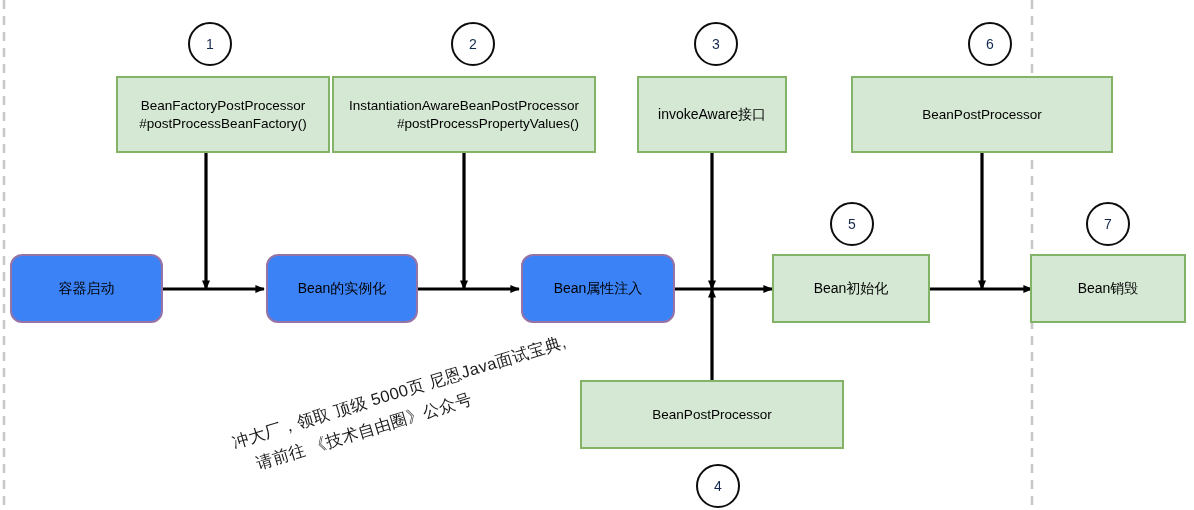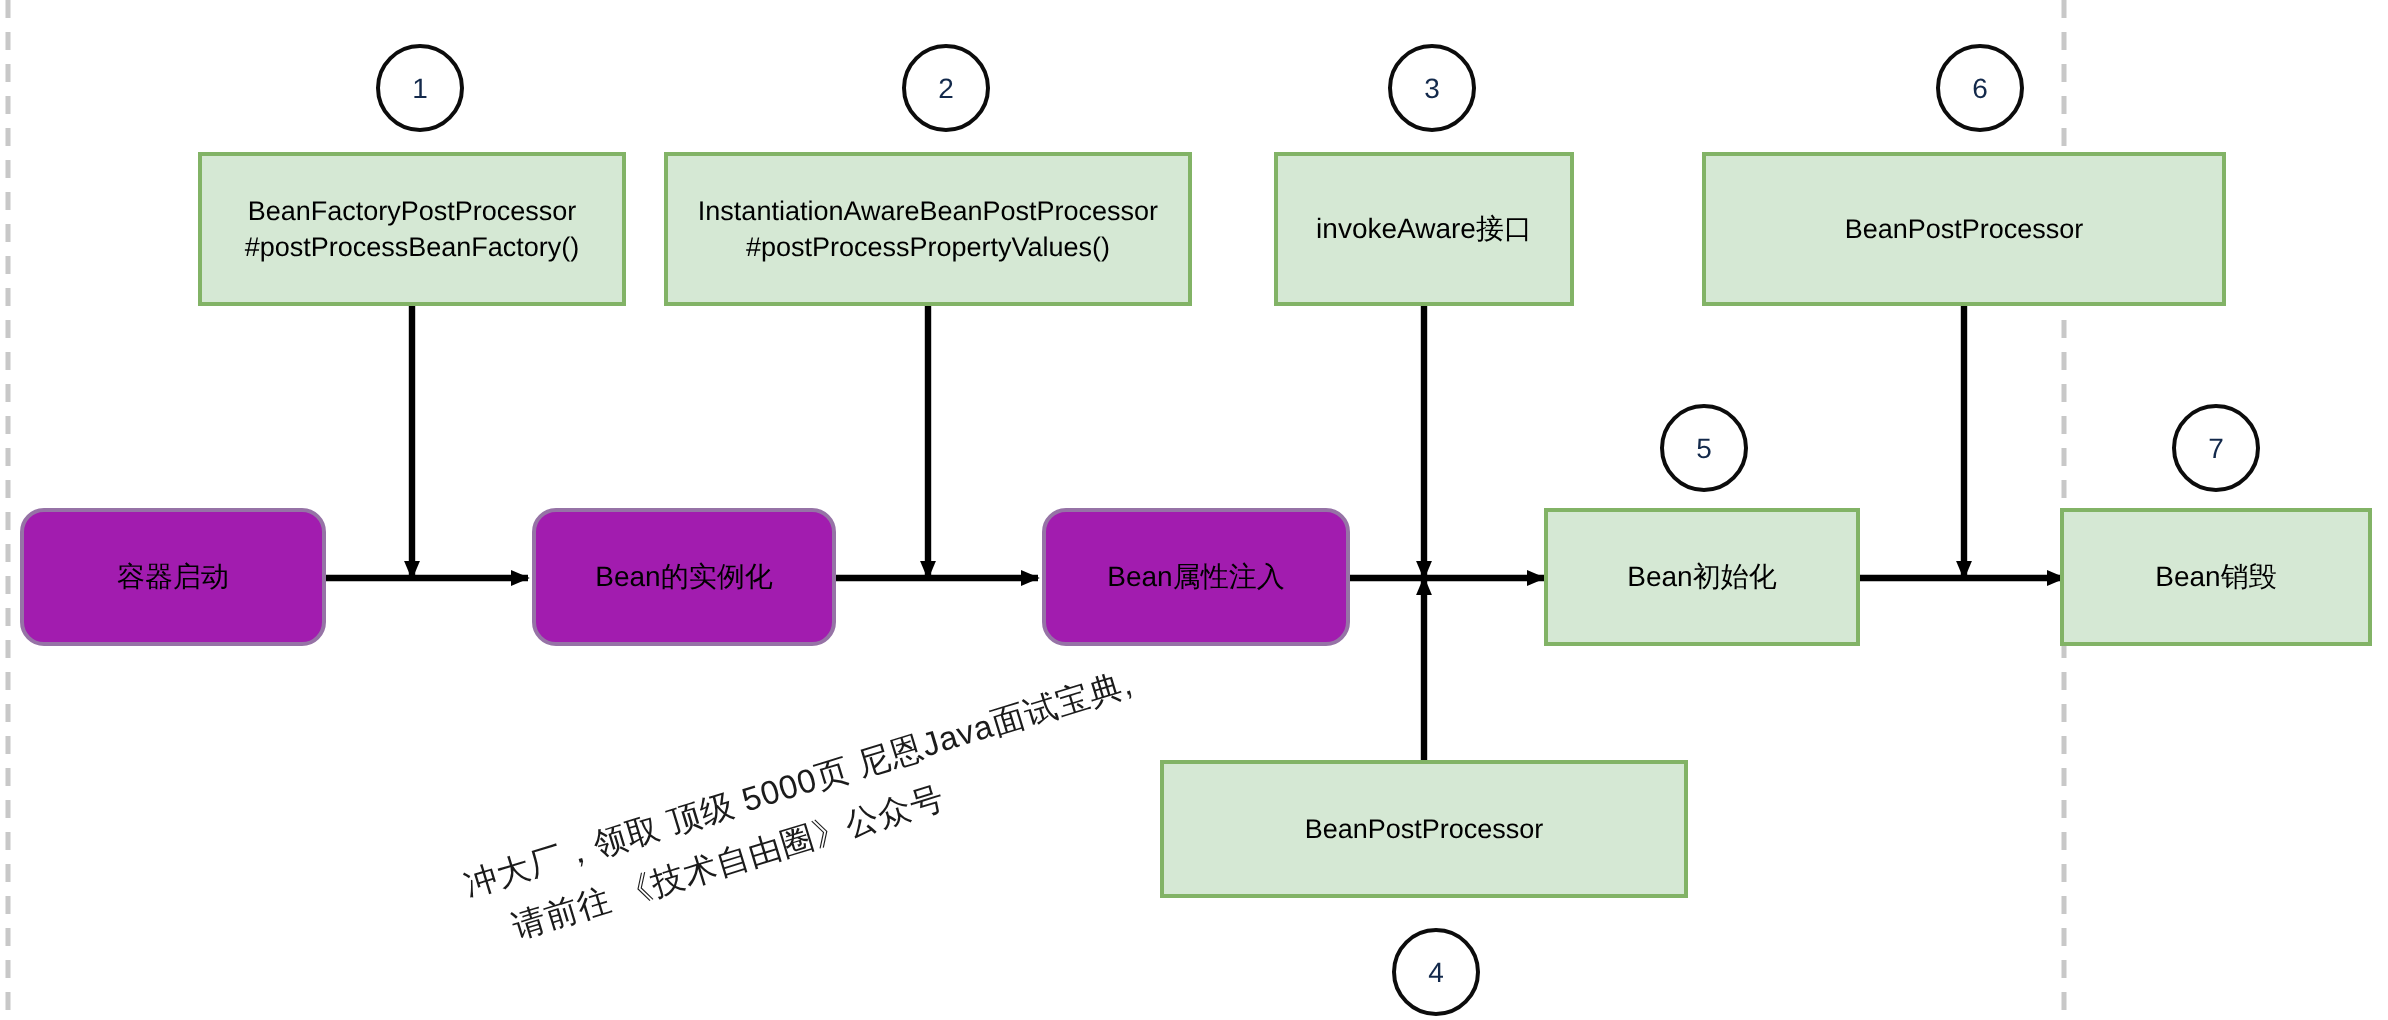--- a/index.html
+++ b/index.html
@@ -6,21 +6,21 @@
   body{
     width:1194px;height:510px;position:relative;overflow:hidden;
     font-family:"Liberation Sans","DejaVu Sans",sans-serif;
     color:#000000;
   }
   #canvas{position:absolute;left:0;top:0;width:1194px;height:510px;}
   svg.layer{position:absolute;left:0;top:0;width:1194px;height:510px;overflow:visible;}
   .node{position:absolute;box-sizing:border-box;display:flex;align-items:center;justify-content:center;text-align:center;}
   .node .lbl{line-height:1.28;white-space:pre-line;}
   .green{background:#d5e8d4;border:2px solid #82b366;}
-  .purple{background:#a21caf;border:2px solid #9673a6;border-radius:12px;}
+  .purple{background:#3b82f6;border:2px solid #9673a6;border-radius:12px;}
   .green .lbl,.purple .lbl{font-size:13.5px;}
   .cn .lbl{font-size:14px;}
   .circle{position:absolute;width:44px;height:44px;border:2.6px solid #0c0c0c;border-radius:50%;
           background:#ffffff;display:flex;align-items:center;justify-content:center;box-sizing:border-box;}
   .circle span{font-size:14px;color:#13294b;line-height:1;}
   .wm{position:absolute;white-space:nowrap;color:#1b1b1b;font-size:16.5px;
       transform-origin:left bottom;letter-spacing:.4px;}
   .wm1{left:236px;top:432px;transform:rotate(-17deg);}
   .wm2{left:260px;top:453px;transform:rotate(-17deg);}
 </style>
@@ -44,25 +44,25 @@
     <line x1="675" y1="289" x2="772" y2="289" stroke="#000" stroke-width="3.2" marker-end="url(#ah)"></line>
     <line x1="930" y1="289" x2="1032" y2="289" stroke="#000" stroke-width="3.2" marker-end="url(#ah)"></line>
 
     <line x1="206" y1="152" x2="206" y2="289" stroke="#000" stroke-width="3.2" marker-end="url(#ah)"></line>
     <line x1="464" y1="152" x2="464" y2="289" stroke="#000" stroke-width="3.2" marker-end="url(#ah)"></line>
     <line x1="712" y1="152" x2="712" y2="289" stroke="#000" stroke-width="3.2" marker-end="url(#ah)"></line>
     <line x1="712" y1="380" x2="712" y2="289" stroke="#000" stroke-width="3.2" marker-end="url(#ah)"></line>
     <line x1="982" y1="152" x2="982" y2="289" stroke="#000" stroke-width="3.2" marker-end="url(#ah)"></line>
   </svg>
 
-  <div class="node green" style="left:99px;top:76px;width:214px;height:77px;">
+  <div class="node green" style="left:116px;top:76px;width:214px;height:77px;">
     <div class="lbl"><span>BeanFactoryPostProcessor</span><br><span>#postProcessBeanFactory()</span></div>
   </div>
 
-  <div class="node green" style="left:332px;top:76px;width:264px;height:77px;">
+  <div class="node green" style="left:332px;top:76px;width:264px;height:77px;text-align:right;">
     <div class="lbl"><span>InstantiationAwareBeanPostProcessor</span><br><span>#postProcessPropertyValues()</span></div>
   </div>
 
   <div class="node green cn" style="left:637px;top:76px;width:150px;height:77px;">
     <div class="lbl">invokeAware接口</div>
   </div>
 
   <div class="node green" style="left:851px;top:76px;width:262px;height:77px;">
     <div class="lbl"><span>BeanPostProcessor</span><br></div>
   </div>

